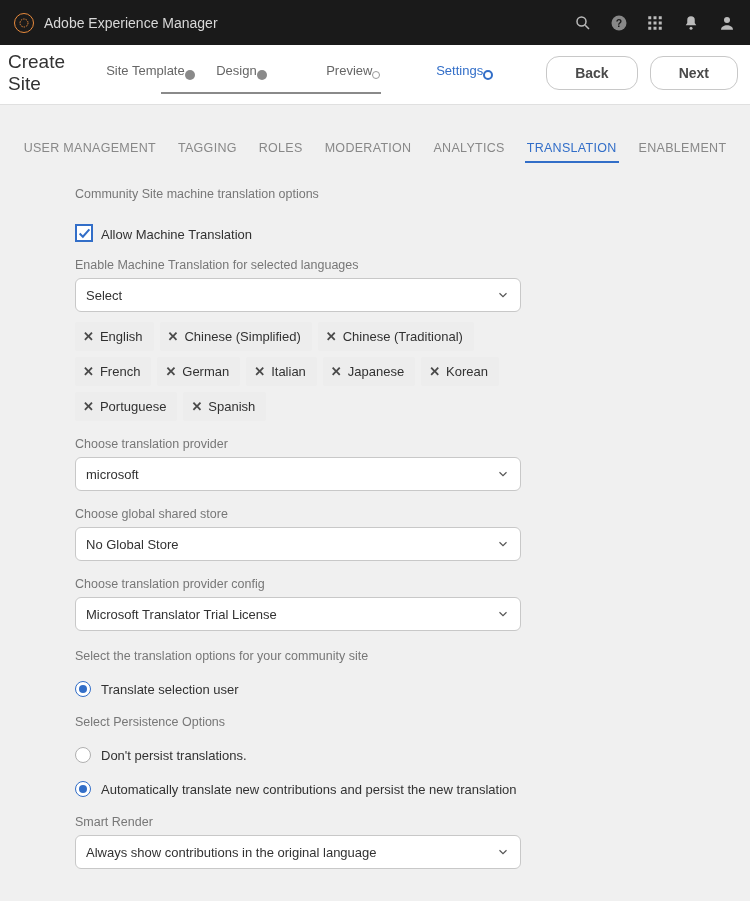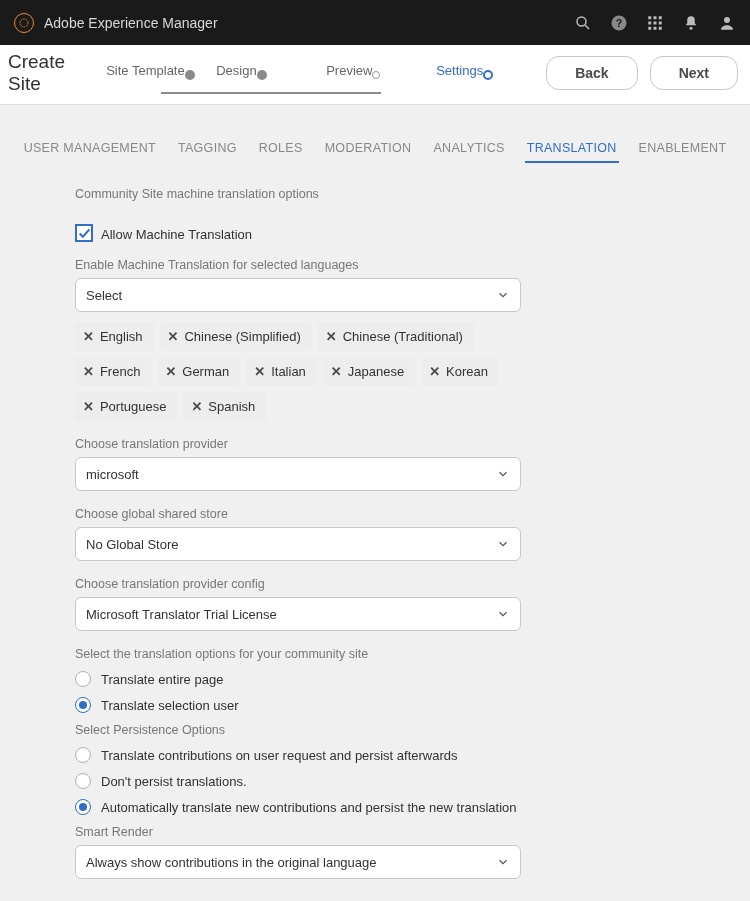--- a/index.html
+++ b/index.html
@@ -44,21 +44,21 @@
 .select span{font-size:13px;color:#323232}
 .select .chev{color:#666}
 .tags{display:flex;flex-wrap:wrap;gap:6px;margin-top:10px;width:446px}
 .tag{background:#ededed;padding:7px 11px 7px 8px;display:flex;align-items:center;gap:6px;font-size:13px;color:#323232;cursor:pointer;border-radius:2px}
 .tag .x{font-weight:bold;color:#4a4a4a}
 .radio-row{display:flex;align-items:center;gap:10px;margin:10px 0}
 .radio{width:16px;height:16px;border-radius:50%;border:1px solid #b0b0b0;background:#fff;cursor:pointer;display:flex;align-items:center;justify-content:center}
 .radio.sel{border:1px solid #326ec8}
 .radio.sel::after{content:"";width:8px;height:8px;background:#326ec8;border-radius:50%}
 .rlabel{font-size:13px;color:#323232}
-.section-gap{}
+.section-gap{margin-top:18px}
 svg{display:block}
 </style>
 </head>
 <body>
 
 <div class="topbar">
   <div class="topbar-left">
     <div class="logo">
       <svg viewBox="0 0 24 24">
           <circle cx="12" cy="12" r="8" fill="none" stroke="#e88a3c" stroke-width="2" stroke-dasharray="3 2"></circle>
@@ -225,36 +225,28 @@
     <div class="select">
       <span>Microsoft Translator Trial License</span>
       <svg class="chev" width="14" height="14" viewBox="0 0 24 24">
           <path d="M6 9l6 6 6-6" stroke="#555" stroke-width="2" fill="none"></path>
         </svg>
     </div>
   </div>
 
   <div class="section-gap">
     <div class="field-label">Select the translation options for your community site</div>
-    <div class="radio-row">
-      <div class="radio"></div>
-      <div class="rlabel">Translate entire page</div>
-    </div>
     <div class="radio-row section-gap">
       <div class="radio sel"></div>
       <div class="rlabel">Translate selection user</div>
     </div>
   </div>
 
   <div class="section-gap">
     <div class="field-label">Select Persistence Options</div>
-    <div class="radio-row">
-      <div class="radio"></div>
-      <div class="rlabel">Translate contributions on user request and persist afterwards</div>
-    </div>
     <div class="radio-row section-gap">
       <div class="radio"></div>
       <div class="rlabel">Don't persist translations.</div>
     </div>
     <div class="radio-row section-gap">
       <div class="radio sel"></div>
       <div class="rlabel">Automatically translate new contributions and persist the new translation</div>
     </div>
   </div>
 

